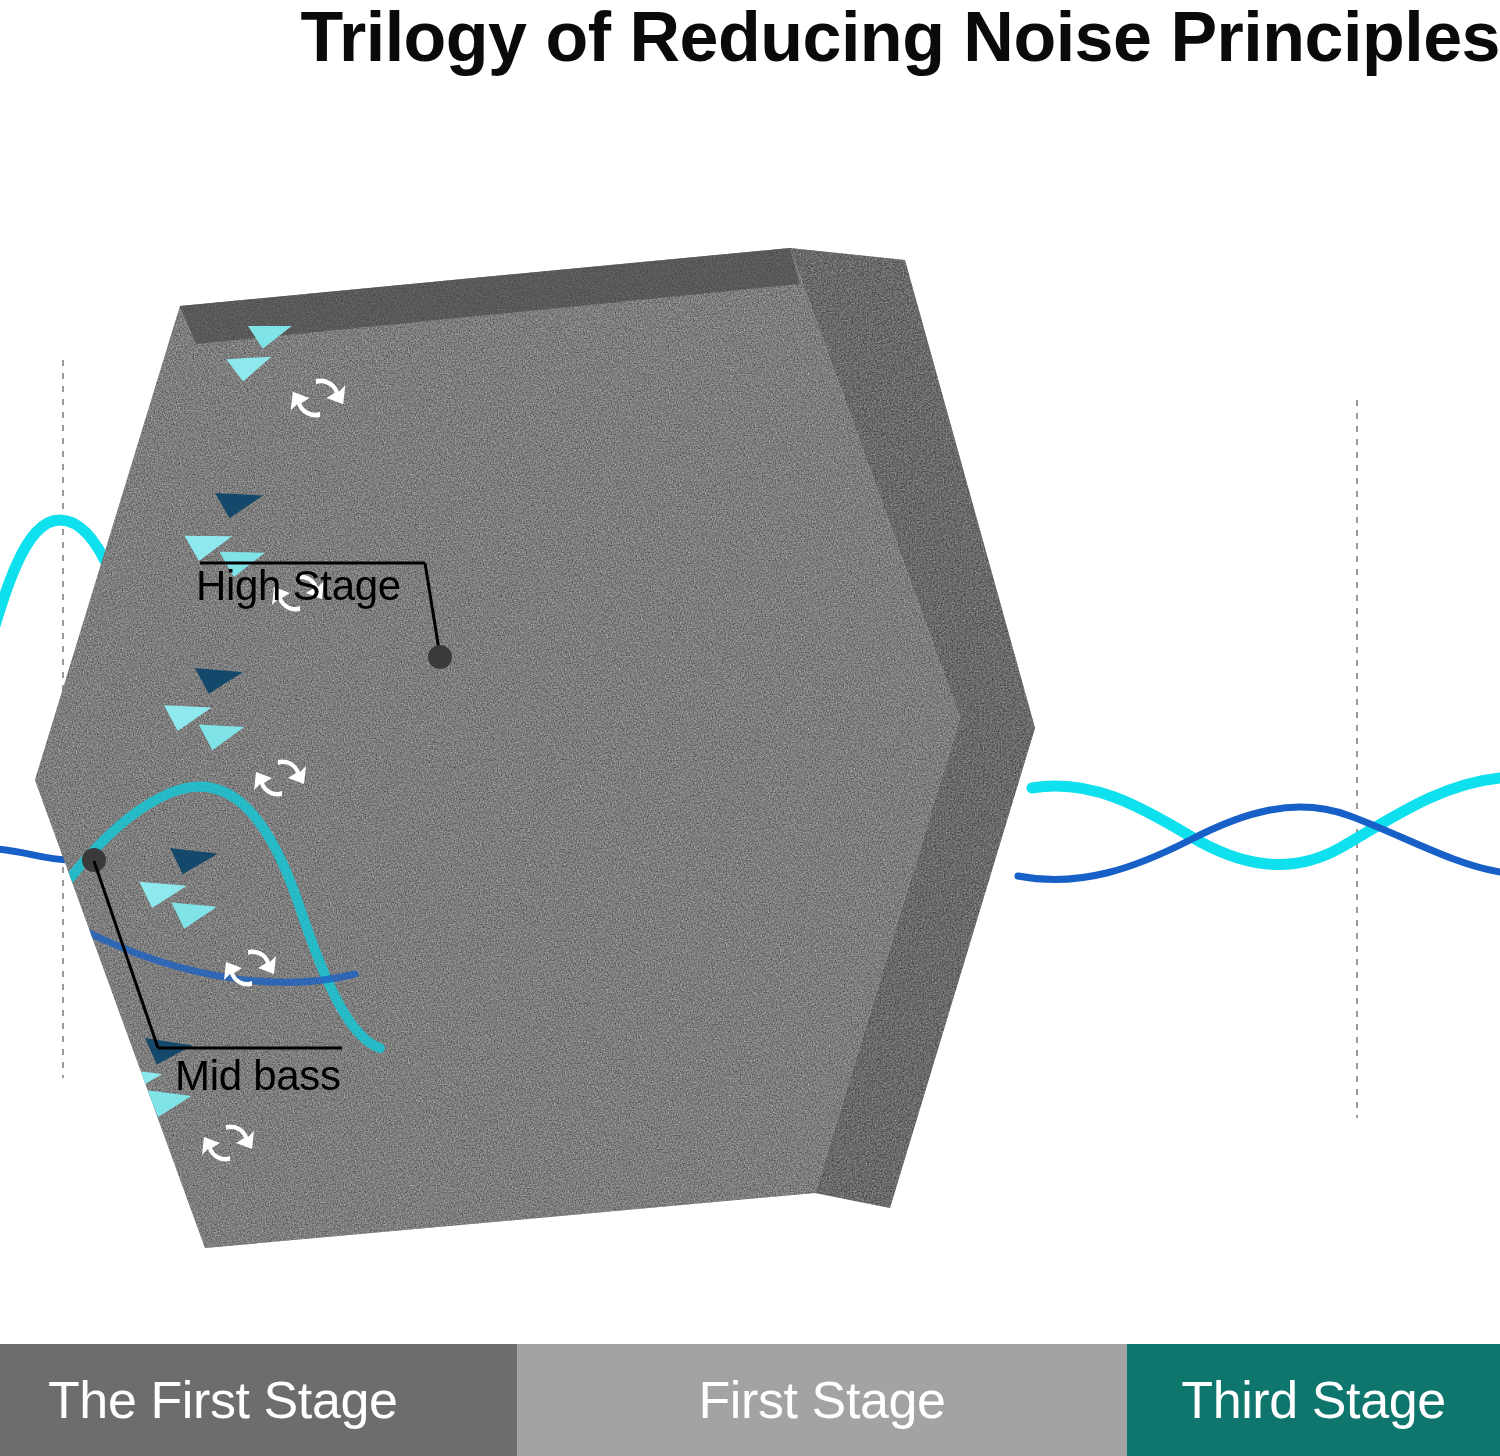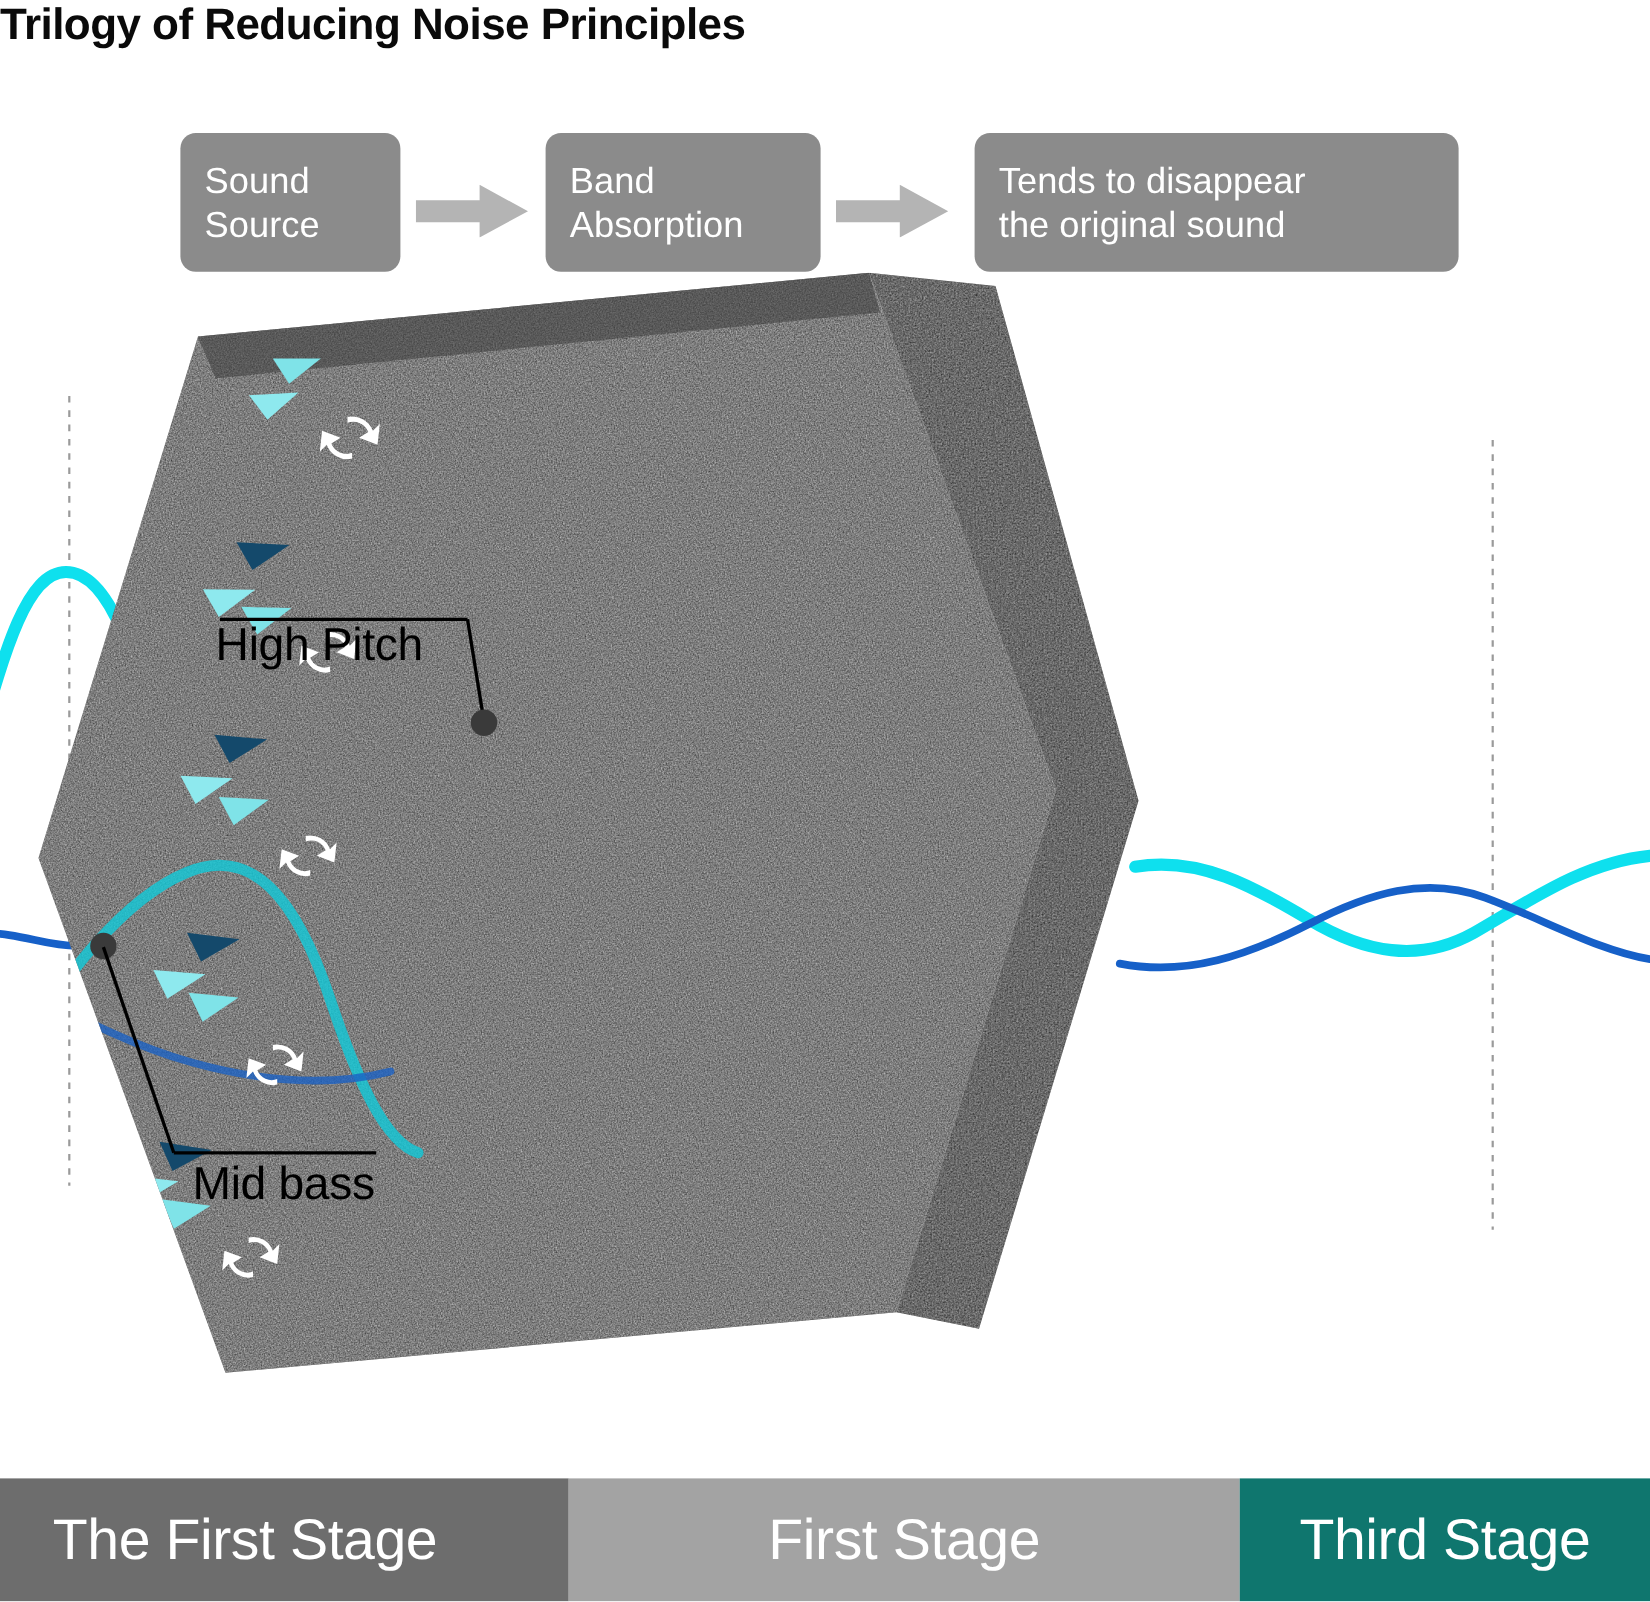--- a/index.html
+++ b/index.html
@@ -18,22 +18,22 @@
     background: #ffffff;
     overflow: hidden;
   }
 
   
   #title {
     position: absolute;
     left: 0;
     top: 2px;
     width: 1500px;
-    text-align: left;
-    font-size: 40px;
+    text-align: right;
+    font-size: 70px;
     font-weight: bold;
     letter-spacing: -0.5px;
     color: #0a0a0a;
     line-height: 1.0;
     white-space: nowrap;
   }
 
   
   #flow {
     position: absolute;
@@ -113,49 +113,20 @@
   #stage-2 { width: 610px;  background: #a3a3a3; justify-content: center; }
   #stage-3 { width: 373px;  background: #0f766e; justify-content: center; }
 </style>
 </head>
 <body>
 
 <div id="page">
 
   <div id="title">Trilogy of Reducing Noise Principles</div>
 
-  <div id="flow">
-
-    <div class="flow-box" id="box-1">
-      <span class="txt">Sound
-Source</span>
-    </div>
-
-    <div class="flow-arrow" id="arrow-1">
-      <svg width="102" height="48" viewBox="0 0 102 48">
-        <polygon points="0,14 58,14 58,0 102,24 58,48 58,34 0,34" fill="#b4b4b4"></polygon>
-      </svg>
-    </div>
-
-    <div class="flow-box" id="box-2">
-      <span class="txt">Band
-Absorption</span>
-    </div>
-
-    <div class="flow-arrow" id="arrow-2">
-      <svg width="102" height="48" viewBox="0 0 102 48">
-        <polygon points="0,14 58,14 58,0 102,24 58,48 58,34 0,34" fill="#b4b4b4"></polygon>
-      </svg>
-    </div>
-
-    <div class="flow-box" id="box-3">
-      <span class="txt">Tends to disappear
-the original sound</span>
-    </div>
-  </div>
 
   <div id="diagram">
     <svg width="1500" height="1085" viewBox="0 0 1500 1085">
       <defs>
 
         <filter id="foamGrain" x="-5%" y="-5%" width="110%" height="110%">
           <feTurbulence type="fractalNoise" baseFrequency="0.72" numOctaves="4" seed="9" result="n"></feTurbulence>
           <feColorMatrix in="n" type="saturate" values="0" result="ng"></feColorMatrix>
           <feComponentTransfer in="ng" result="nb">
             <feFuncA type="linear" slope="0.75" intercept="0"></feFuncA>
@@ -290,21 +261,21 @@
         <line x1="425" y1="315" x2="440" y2="408" stroke="#000000" stroke-width="3"></line>
         <circle cx="440" cy="409" r="12" fill="#3a3a3a"></circle>
 
         <circle cx="94" cy="612" r="12" fill="#3a3a3a"></circle>
         <line x1="94" y1="613" x2="158" y2="800" stroke="#000000" stroke-width="3"></line>
         <line x1="158" y1="800" x2="342" y2="800" stroke="#000000" stroke-width="3"></line>
       </g>
     </svg>
   </div>
 
-  <div class="leader-label" id="label-high-pitch">High Pitch</div>
+  <div class="leader-label" id="label-high-pitch">High Stage</div>
   <div class="leader-label" id="label-mid-bass">Mid bass</div>
 
   <div id="stages">
     <div class="stage" id="stage-1">
       <span>The First Stage</span>
     </div>
     <div class="stage" id="stage-2">
       <span>First Stage</span>
     </div>
     <div class="stage" id="stage-3">

